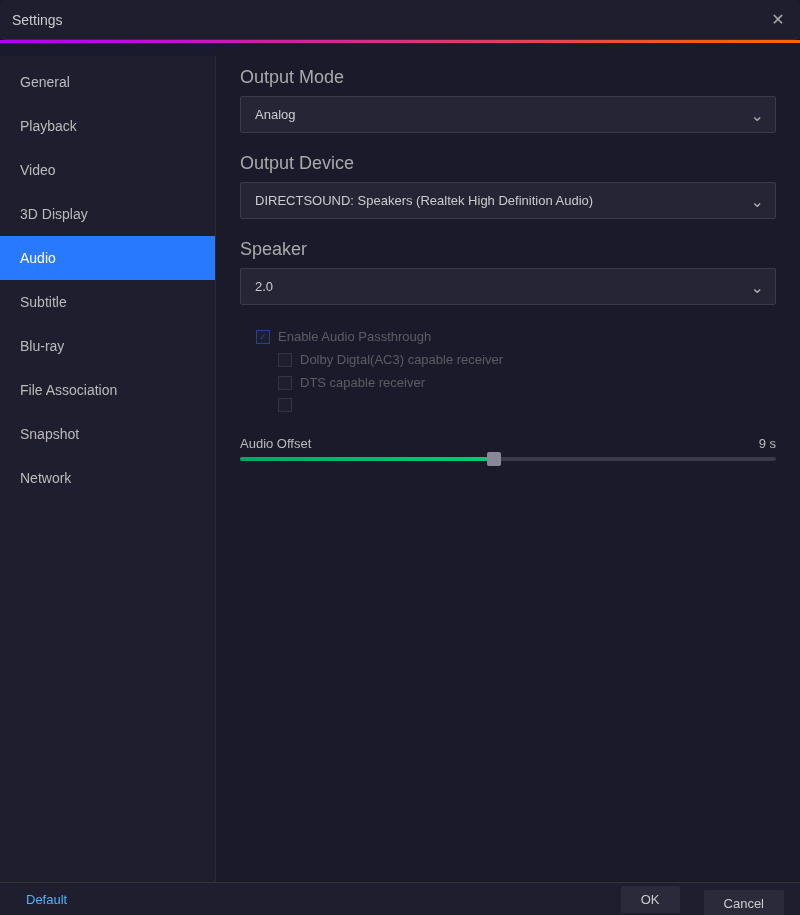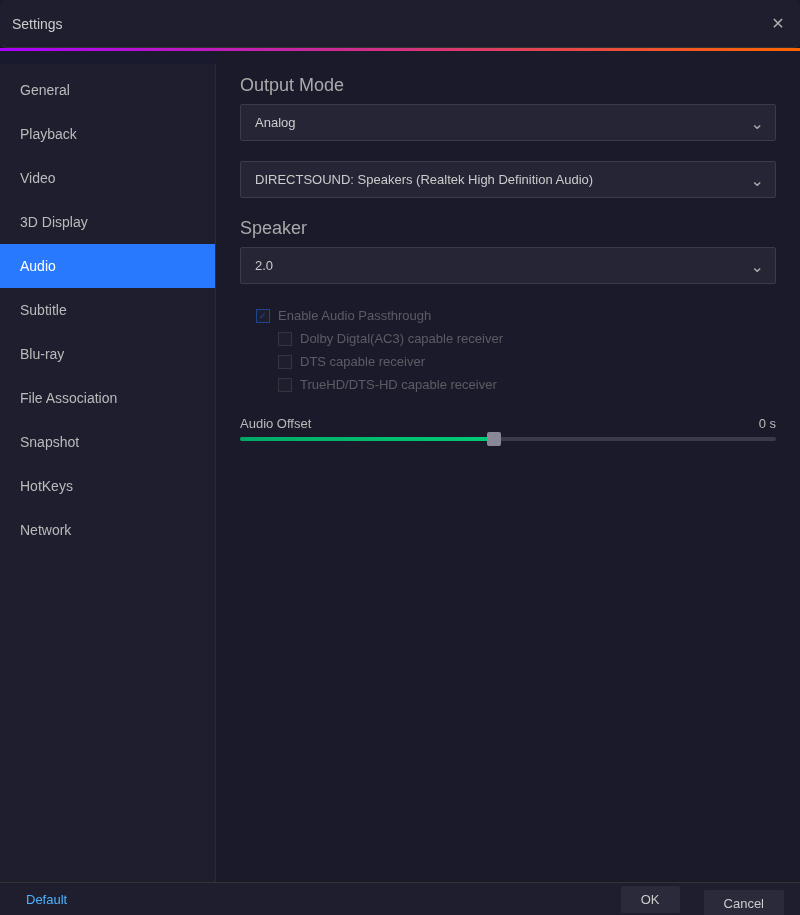--- a/index.html
+++ b/index.html
@@ -14,21 +14,21 @@
       flex-direction: column;
     }
 
     .title-bar {
       background: #1e1e2e;
       border-bottom: 1px solid #333;
       display: flex;
       align-items: center;
       justify-content: space-between;
       padding: 8px 12px;
-      height: 48px;
+      height: 40px;
       flex-shrink: 0;
       border-radius: 8px;
     }
     .title-bar-title {
       color: #ccc;
       font-size: 14px;
     }
     .close-btn {
       width: 20px;
       height: 20px;
@@ -281,36 +281,36 @@
   <div class="sidebar">
     <div class="sidebar-item">General</div>
     <div class="sidebar-item">Playback</div>
     <div class="sidebar-item">Video</div>
     <div class="sidebar-item">3D Display</div>
     <div class="sidebar-item active">Audio</div>
     <div class="sidebar-item">Subtitle</div>
     <div class="sidebar-item">Blu-ray</div>
     <div class="sidebar-item">File Association</div>
     <div class="sidebar-item">Snapshot</div>
-    <div class="sidebar-item">HotKeys</div>
     <div class="sidebar-item">Network</div>
   </div>
 
   <div class="content-area">
 
     <div class="section-label">Output Mode</div>
     <div class="dropdown-wrapper">
       <select class="dropdown">
         <option>Analog</option>
         <option>Digital</option>
         <option>HDMI</option>
       </select>
       <span class="dropdown-arrow">⌄</span>
     </div>
 
+    <div class="section-label">Output Device</div>
     <div class="dropdown-wrapper">
       <select class="dropdown">
         <option>DIRECTSOUND: Speakers (Realtek High Definition Audio)</option>
       </select>
       <span class="dropdown-arrow">⌄</span>
     </div>
 
     <div class="section-label">Speaker</div>
     <div class="dropdown-wrapper">
       <select class="dropdown">
@@ -331,30 +331,29 @@
         <div class="checkbox-row">
           <div class="checkbox-box"></div>
           <span class="checkbox-label">Dolby Digtal(AC3) capable receiver</span>
         </div>
         <div class="checkbox-row">
           <div class="checkbox-box"></div>
           <span class="checkbox-label">DTS capable receiver</span>
         </div>
         <div class="checkbox-row">
           <div class="checkbox-box"></div>
-          <span class="checkbox-label">TrueHD/DTS-HD capable receiver</span>
         </div>
       </div>
     </div>
 
 
     <div class="slider-section">
       <div class="slider-header">
         <span class="slider-title">Audio Offset</span>
-        <span class="slider-value">0 s</span>
+        <span class="slider-value">9 s</span>
       </div>
       <div class="slider-track audio-offset-track">
         <div class="slider-fill"></div>
         <div class="slider-thumb"></div>
       </div>
     </div>
 
   </div>
 </div>
 

